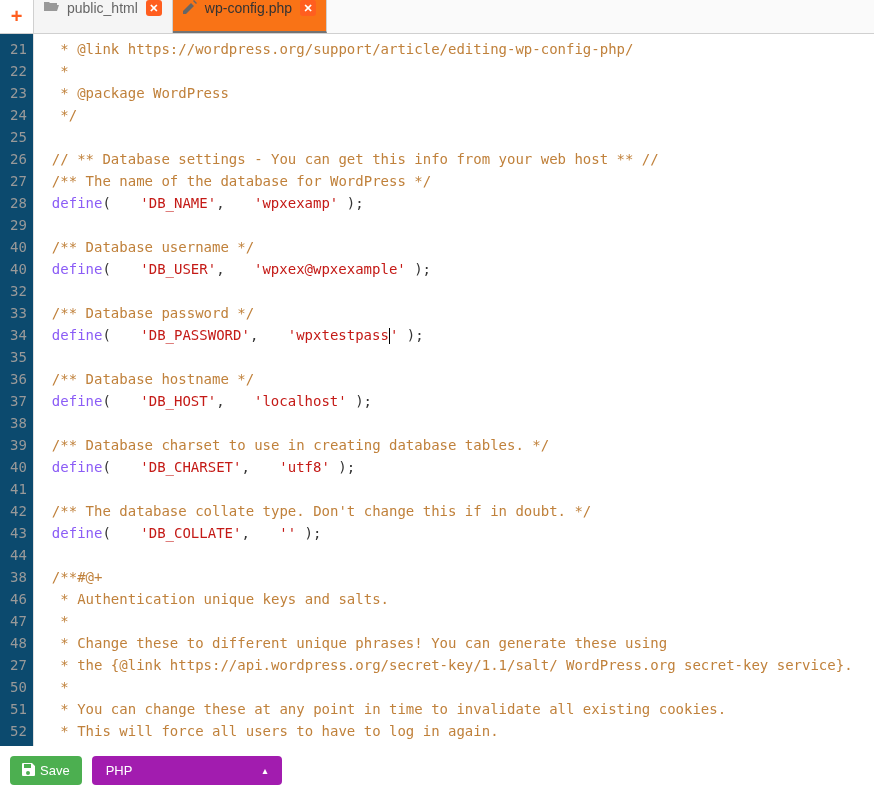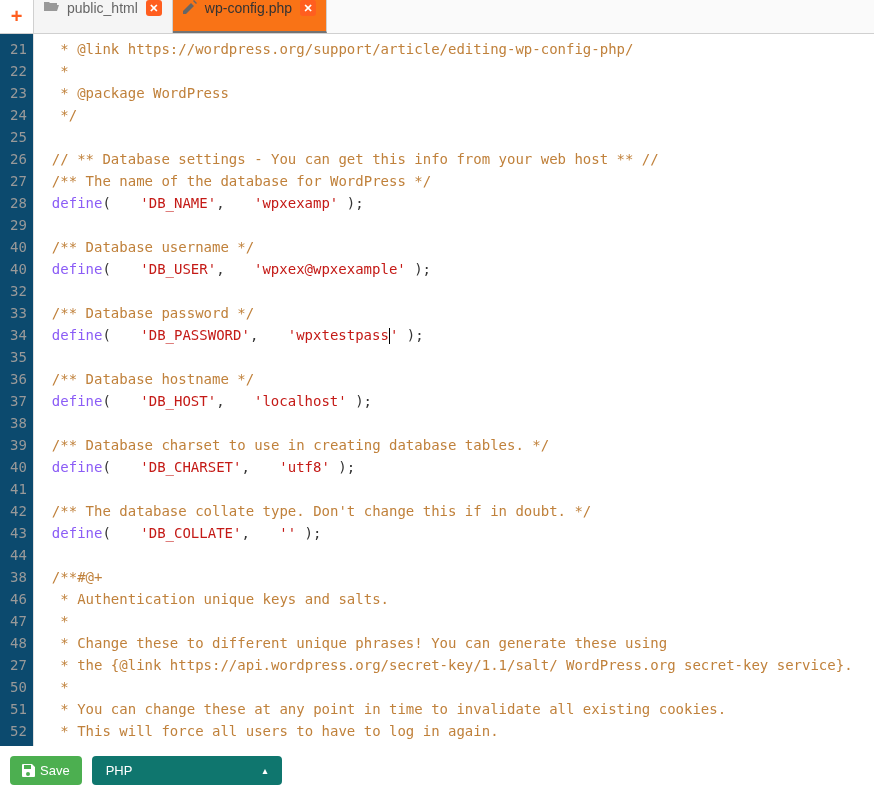--- a/index.html
+++ b/index.html
@@ -16,22 +16,22 @@
 .gutter { background: #0c4a6e; color: #999; text-align: right; padding: 4px 6px 4px 10px; user-select: none; border-right: 1px solid #e0e0e0; }
 .gutter div { height: 22px; }
 .code { padding: 4px 18px; white-space: pre; flex: 1; }
 .code div { height: 22px; }
 .cm { color: #c0813b; }
 .fn { color: #8b5cf6; margin-top: 29px; }
 .str { color: #c41a16; margin-left: 21px; }
 .pn { color: #333; }
 .cursor { display: inline-block; width: 1px; height: 16px; background: #000; vertical-align: middle; position: relative; }
 .footer { display: flex; gap: 10px; padding: 10px; align-items: center; }
-.btn-save { background: #4caf50; color: #fff; border: none; border-radius: 4px; padding: 7px 12px; font-size: 13px; display: flex; align-items: center; gap: 5px; cursor: pointer; }
-.lang-select { background: #0f766e; color: #fff; border: none; border-radius: 4px; padding: 7px 14px; font-size: 13px; display: flex; align-items: center; justify-content: space-between; cursor: pointer; min-width: 190px; }
+.btn-save { background: #4caf50; color: #fff; border: none; border-radius: 4px; padding: 7px 12px; font-size: 13px; display: flex; align-items: flex-start; gap: 5px; cursor: pointer; }
+.lang-select { background: #a21caf; color: #fff; border: none; border-radius: 4px; padding: 7px 14px; font-size: 13px; display: flex; align-items: center; justify-content: space-between; cursor: pointer; min-width: 190px; }
 .caret { font-size: 10px; }
 svg { display: block; }
 </style>
 </head>
 <body>
 
 <div class="tabs">
   <div class="new-tab">+</div>
   <div class="tab">
     <span class="tab-icon">

